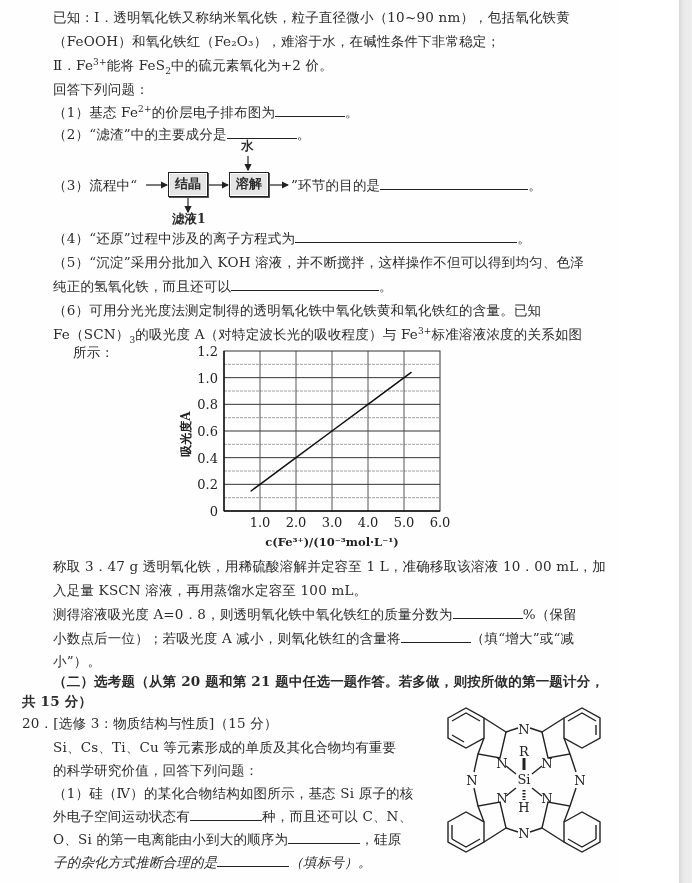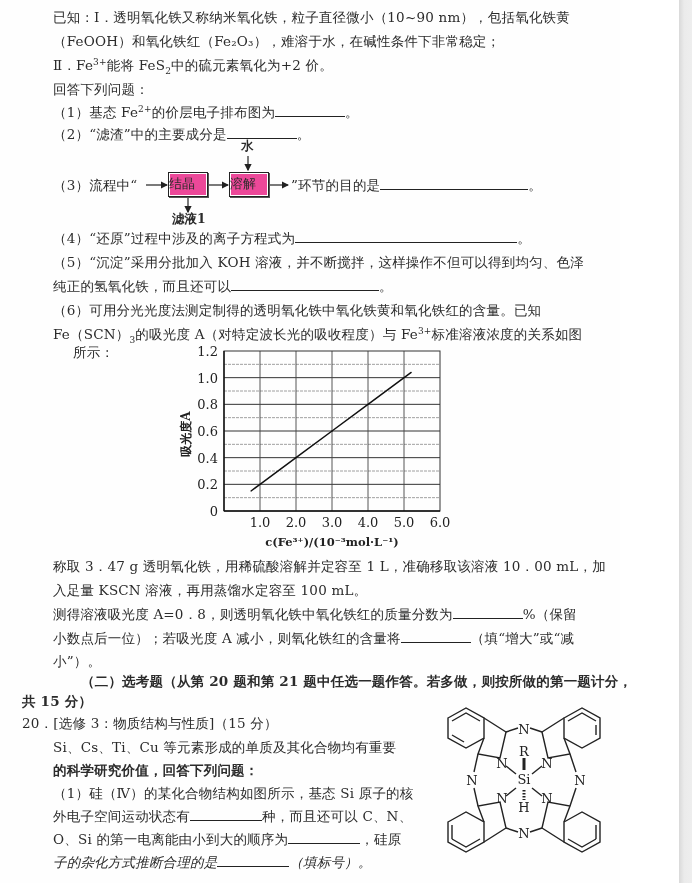--- a/index.html
+++ b/index.html
@@ -10,21 +10,21 @@
     font-size: 13.5px;
   }
   .page { position: absolute; left: 0; top: 0; width: 620px; height: 883px; background: #fefefe; }
   .scroll-strip { position: absolute; left: 679px; top: 0; width: 13px; height: 883px;
     background: linear-gradient(to right, #d9d9d9, #ebebeb 40%, #eeeeee); }
   .line { position: absolute; white-space: nowrap; line-height: 20px; letter-spacing: 0.2px; }
   .blank { display: inline-block; border-bottom: 1.4px solid #222; height: 14px; vertical-align: baseline; }
   .bold { font-weight: bold; }
   sup, sub { font-size: 9px; line-height: 0; }
   .flow-box { position: absolute; border: 1.3px solid #222; box-shadow: inset 0 0 0 1px #fff, 1px 1px 0 #555;
-    font-weight: normal; font-size: 13px; line-height: 22px; background: #ec4899; }
+    font-weight: bold; font-size: 13px; text-align: center; line-height: 22px; background: #e5e5e5; }
   .flow-text { position: absolute; font-weight: bold; font-size: 12.5px; white-space: nowrap; }
   svg text { font-family: "DejaVu Serif", "Liberation Serif", serif; }
 </style>
 </head>
 <body>
 
 <div class="page">
 
   <div class="line" style="left:53px;top:7px;">已知：Ⅰ．透明氧化铁又称纳米氧化铁，粒子直径微小（10~90 nm），包括氧化铁黄</div>
   <div class="line" style="left:53px;top:31px;">（FeOOH）和氧化铁红（Fe₂O₃），难溶于水，在碱性条件下非常稳定；</div>
@@ -116,26 +116,26 @@
     <text id="ylabel" transform="translate(20,94) rotate(-90)" text-anchor="middle" font-size="12" font-weight="bold" fill="#222">吸光度A</text>
     <text id="xlabel" x="162" y="206" text-anchor="middle" font-size="11.5" font-weight="bold" fill="#222">c(Fe³⁺)/(10⁻³mol·L⁻¹)</text>
   </svg>
 
   <div class="line" style="left:53px;top:556px;">称取 3．47 g 透明氧化铁，用稀硫酸溶解并定容至 1 L，准确移取该溶液 10．00 mL，加</div>
   <div class="line" style="left:53px;top:580px;">入足量 KSCN 溶液，再用蒸馏水定容至 100 mL。</div>
   <div class="line" style="left:53px;top:604px;"><span>测得溶液吸光度 A=0．8，则透明氧化铁中氧化铁红的质量分数为</span><span class="blank" style="width:70px;"></span><span>%（保留</span></div>
   <div class="line" style="left:53px;top:628px;"><span>小数点后一位）；若吸光度 A 减小，则氧化铁红的含量将</span><span class="blank" style="width:70px;"></span><span>（填“增大”或“减</span></div>
   <div class="line" style="left:53px;top:651px;">小”）。</div>
 
-  <div class="line bold" style="left:53px;top:671px;margin-left:28px;">（二）选考题（从第 20 题和第 21 题中任选一题作答。若多做，则按所做的第一题计分，</div>
+  <div class="line bold" style="left:53px;top:671px;">（二）选考题（从第 20 题和第 21 题中任选一题作答。若多做，则按所做的第一题计分，</div>
   <div class="line bold" style="left:22px;top:691px;">共 15 分）</div>
 
   <div class="line" style="left:22px;top:713px;">20．[选修 3：物质结构与性质]（15 分）</div>
   <div class="line" style="left:53px;top:737px;">Si、Cs、Ti、Cu 等元素形成的单质及其化合物均有重要</div>
-  <div class="line" style="left:53px;top:760px;font-weight:bold;">的科学研究价值，回答下列问题：</div>
+  <div class="line" style="left:53px;top:760px;">的科学研究价值，回答下列问题：</div>
   <div class="line" style="left:53px;top:783px;">（1）硅（Ⅳ）的某化合物结构如图所示，基态 Si 原子的核</div>
   <div class="line" style="left:53px;top:806px;"><span>外电子空间运动状态有</span><span class="blank" style="width:72px;"></span><span>种，而且还可以 C、N、</span></div>
   <div class="line" style="left:53px;top:829px;"><span>O、Si 的第一电离能由小到大的顺序为</span><span class="blank" style="width:72px;"></span><span>，硅原</span></div>
   <div class="line" style="left:53px;top:852px;font-style:italic;"><span>子的杂化方式推断合理的是</span><span class="blank" style="width:72px;"></span><span>（填标号）。</span></div>
 
   <svg style="position:absolute;left:430px;top:700px;" width="240" height="160" stroke="#222" stroke-width="1.4" fill="none">
 
     <g>
       <polygon points="18,18 36,8 54,18 54,38 36,48 18,38"></polygon>
       <polyline points="22,21 36,13 50,21"></polyline>

